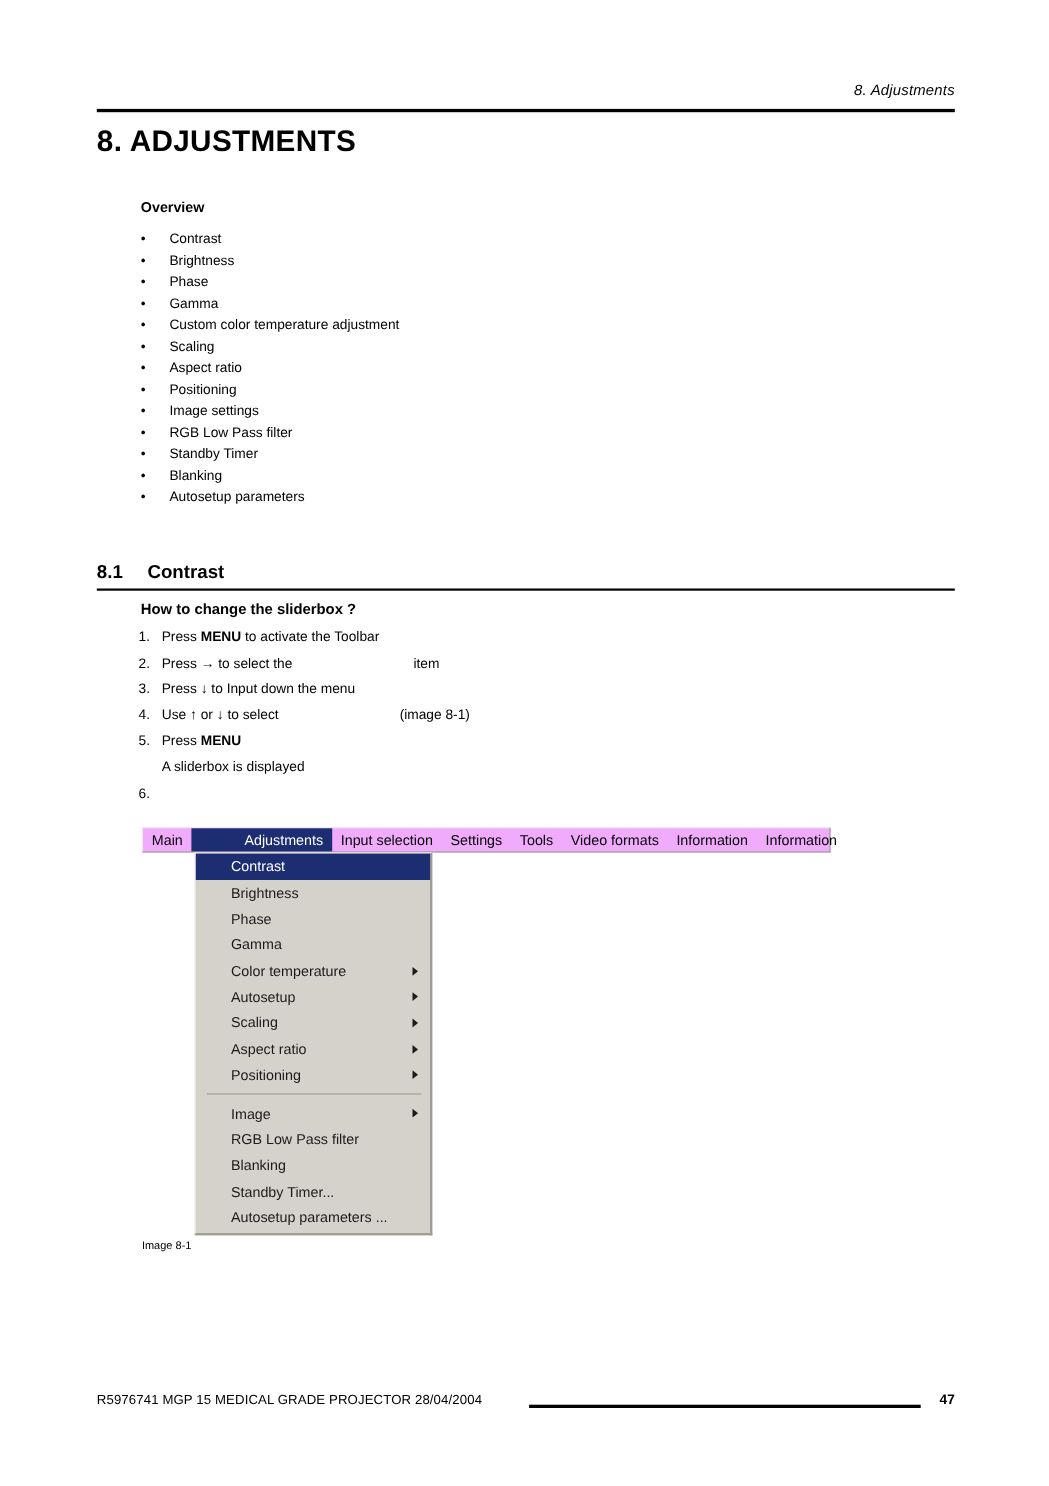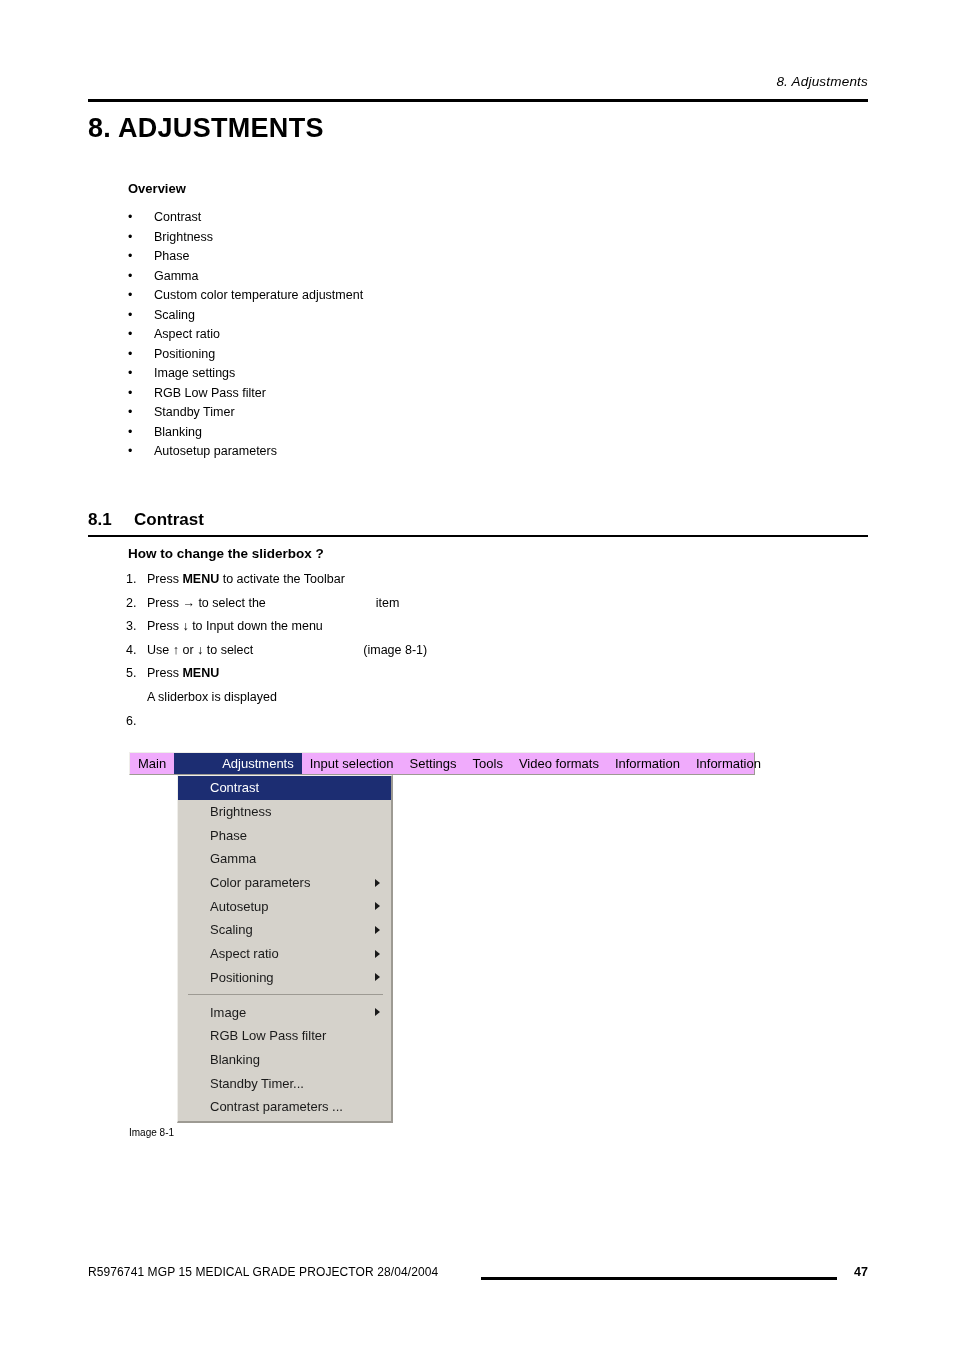--- a/index.html
+++ b/index.html
@@ -387,21 +387,21 @@
         <div class="dd-item">
           <span>Brightness</span>
         </div>
         <div class="dd-item">
           <span>Phase</span>
         </div>
         <div class="dd-item">
           <span>Gamma</span>
         </div>
         <div class="dd-item">
-          <span>Color parameters</span>
+          <span>Color temperature</span>
           <span class="dd-arrow"></span>
         </div>
         <div class="dd-item">
           <span>Autosetup</span>
           <span class="dd-arrow"></span>
         </div>
         <div class="dd-item">
           <span>Scaling</span>
           <span class="dd-arrow"></span>
         </div>
@@ -421,21 +421,21 @@
         <div class="dd-item">
           <span>RGB Low Pass filter</span>
         </div>
         <div class="dd-item">
           <span>Blanking</span>
         </div>
         <div class="dd-item">
           <span>Standby Timer...</span>
         </div>
         <div class="dd-item">
-          <span>Contrast parameters ...</span>
+          <span>Autosetup parameters ...</span>
         </div>
       </div>
   </div>
   <div class="figure-caption">Image 8-1</div>
 
   <div class="footer-text">R5976741  MGP 15 MEDICAL GRADE PROJECTOR  28/04/2004</div>
   <div class="footer-rule"></div>
   <div class="footer-page">47</div>
 
 </div>

